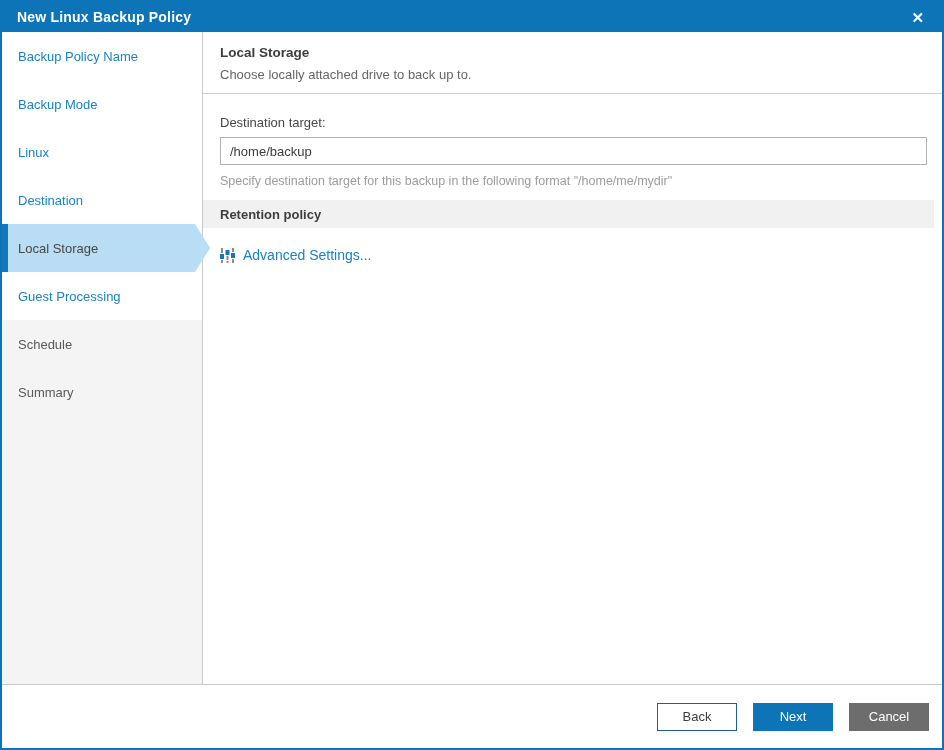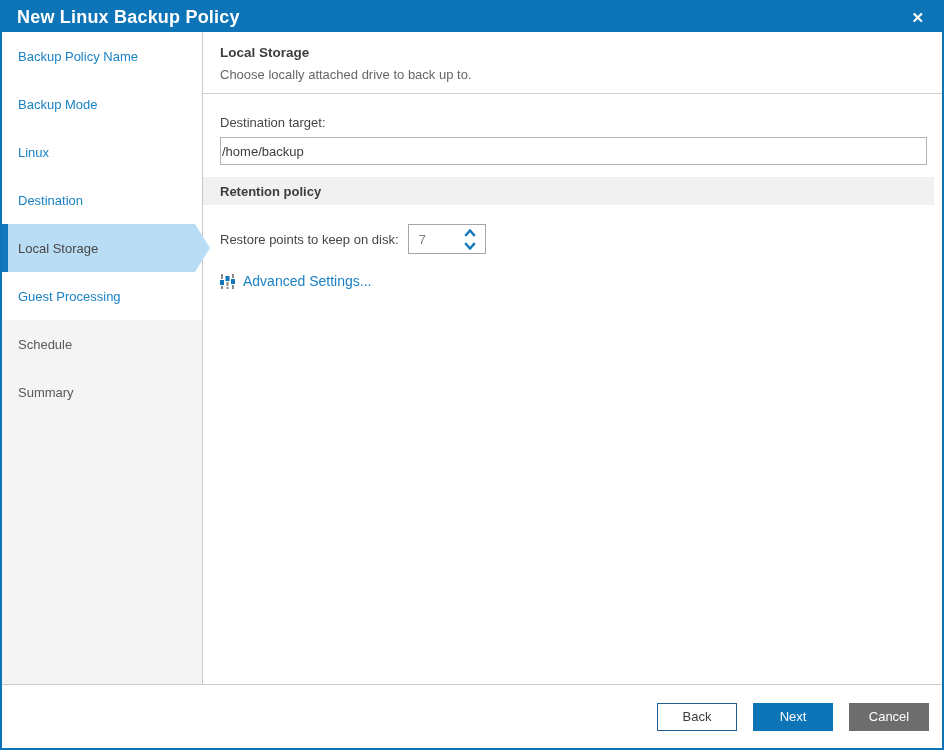--- a/index.html
+++ b/index.html
@@ -13,21 +13,21 @@
     background:#fff;
   }
 
   
   .titlebar {
     height:30px; flex:0 0 30px;
     background:#0c74b7; color:#fff;
     display:flex; align-items:center;
     padding:0 14px 0 15px;
   }
-  .titlebar .title { font-size:18px; font-weight:700; letter-spacing:.2px; }
+  .titlebar .title { font-size:14px; font-weight:700; letter-spacing:.2px; }
   .titlebar .close {
     margin-left:auto; font-size:15px; font-weight:700;
     cursor:pointer; line-height:1; padding:2px 4px;
   }
 
   
   .main { flex:1 1 auto; display:flex; min-height:0; }
 
   .sidebar {
     width:201px; flex:0 0 201px;
@@ -63,21 +63,21 @@
   
   .content { flex:1 1 auto; padding-top:13px; overflow:hidden; }
   .pg-head { padding-left:17px; }
   .pg-title { font-size:13.5px; font-weight:700; color:#3d3d3d; }
   .pg-sub   { font-size:13px; color:#666; margin-top:7px; }
   .head-divider { border:none; border-top:1px solid #cfcfcf; margin-top:11px; }
 
   .field-label { font-size:13px; color:#464646; margin:21px 0 0 17px; }
   .dest-input {
     display:block; margin:7px 0 0 17px; width:707px; height:28px;
-    border:1px solid #b3b3b3; padding:0 1px;
+    border:1px solid #b3b3b3; padding:0 9px;
     font-family:"Liberation Sans", sans-serif; font-size:13px; color:#3c3c3c;
     outline:none; background:#fff;
   }
   .hint { font-size:12.5px; color:#9c9c9c; margin:9px 0 0 17px; }
 
   .section-bar {
     margin:12px 8px 0 0; height:28px; background:#f1f1f1;
     display:flex; align-items:center; padding-left:17px;
     font-size:13px; font-weight:700; color:#3d3d3d;
   }
@@ -163,39 +163,26 @@
     <div class="content">
 
       <div class="pg-head">
         <div class="pg-title">Local Storage</div>
         <div class="pg-sub">Choose locally attached drive to back up to.</div>
       </div>
       <hr class="head-divider">
 
       <div class="field-label">Destination target:</div>
       <input class="dest-input" type="text" value="/home/backup" style="">
+      <div class="hint">Specify destination target for this backup in the following format "/home/me/mydir"</div>
 
       <div class="section-bar">
         <span>Retention policy</span>
       </div>
 
-      <div class="spin-row">
-        <span class="field-label-inline">Restore points to keep on disk:</span>
-        <div class="spinbox">
-          <input type="text" value="7" style="">
-          <div class="spin-arrows">
-            <svg width="14" height="12" viewBox="0 0 14 12">
-              <polyline points="3,8 7,3.5 11,8" fill="none" stroke="#1277bb" stroke-width="2.4" stroke-linecap="square"></polyline>
-            </svg>
-            <svg width="14" height="12" viewBox="0 0 14 12">
-              <polyline points="3,4 7,8.5 11,4" fill="none" stroke="#1277bb" stroke-width="2.4" stroke-linecap="square"></polyline>
-            </svg>
-          </div>
-        </div>
-      </div>
 
       <div class="adv-row">
         <svg width="15" height="15" viewBox="0 0 15 15">
           <rect x="1" y="0" width="2" height="5" fill="#8a8a8a"></rect>
           <rect x="0" y="6" width="4" height="5" fill="#1277bb"></rect>
           <rect x="1" y="12" width="2" height="3" fill="#8a8a8a"></rect>
           <rect x="5.5" y="2" width="4" height="5" fill="#1277bb"></rect>
           <rect x="6.5" y="8" width="2" height="4" fill="#8a8a8a"></rect>
           <rect x="6.5" y="13" width="2" height="2" fill="#8a8a8a"></rect>
           <rect x="12" y="0" width="2" height="4" fill="#8a8a8a"></rect>

